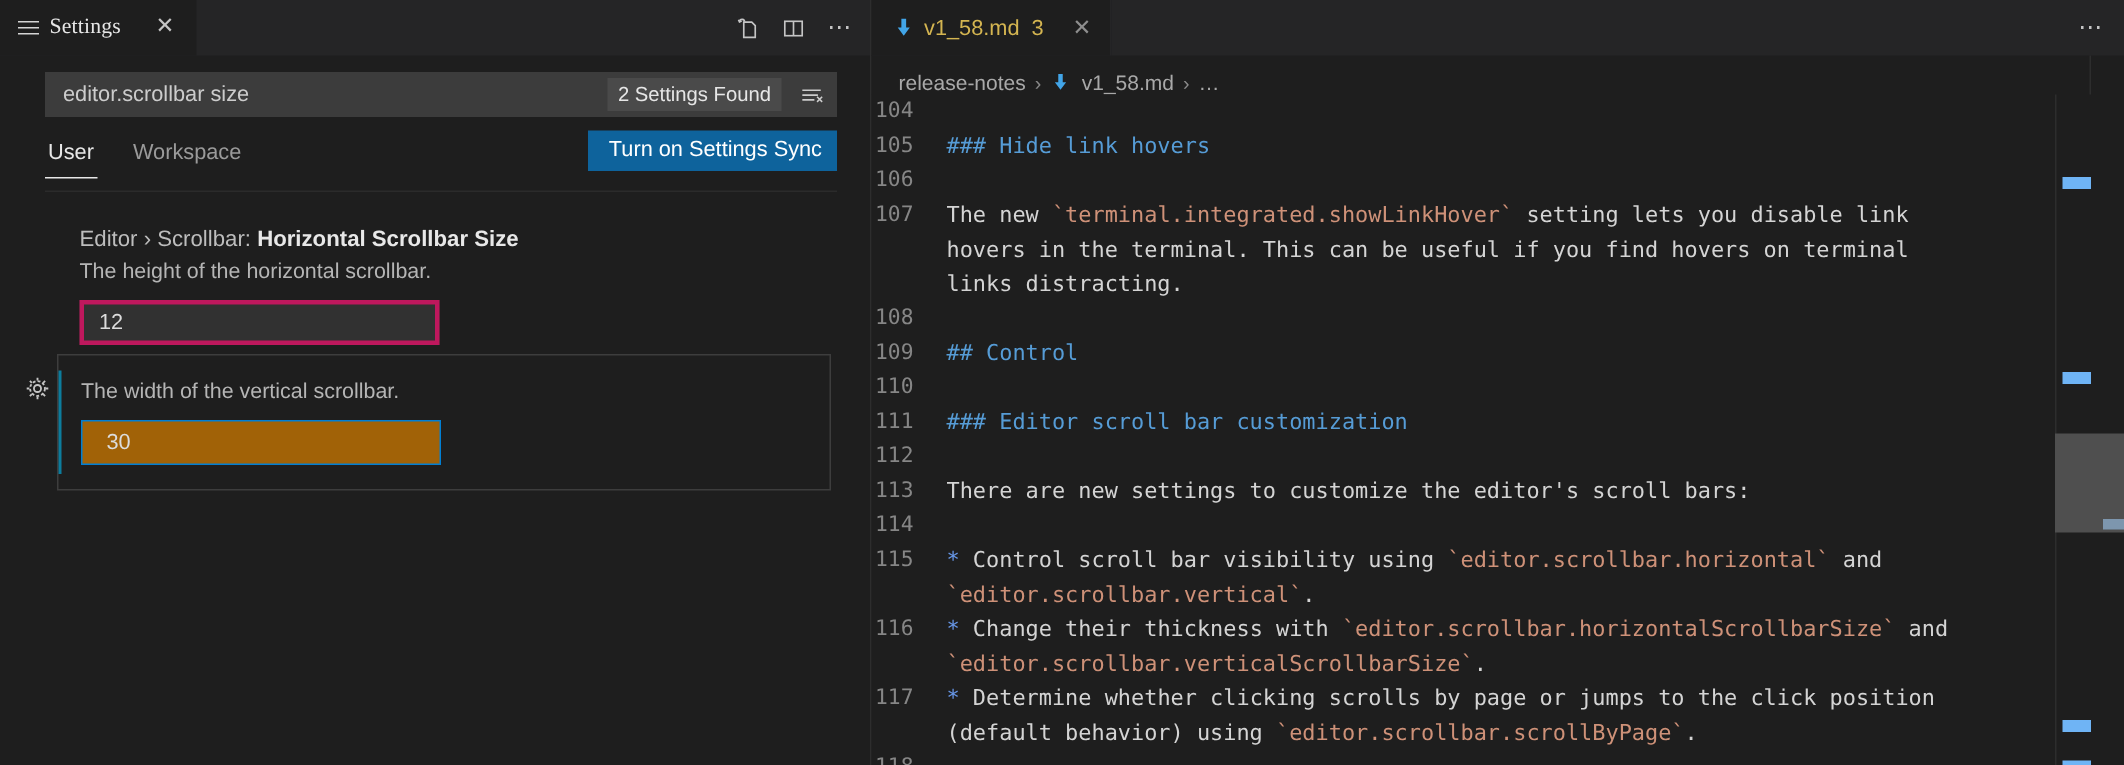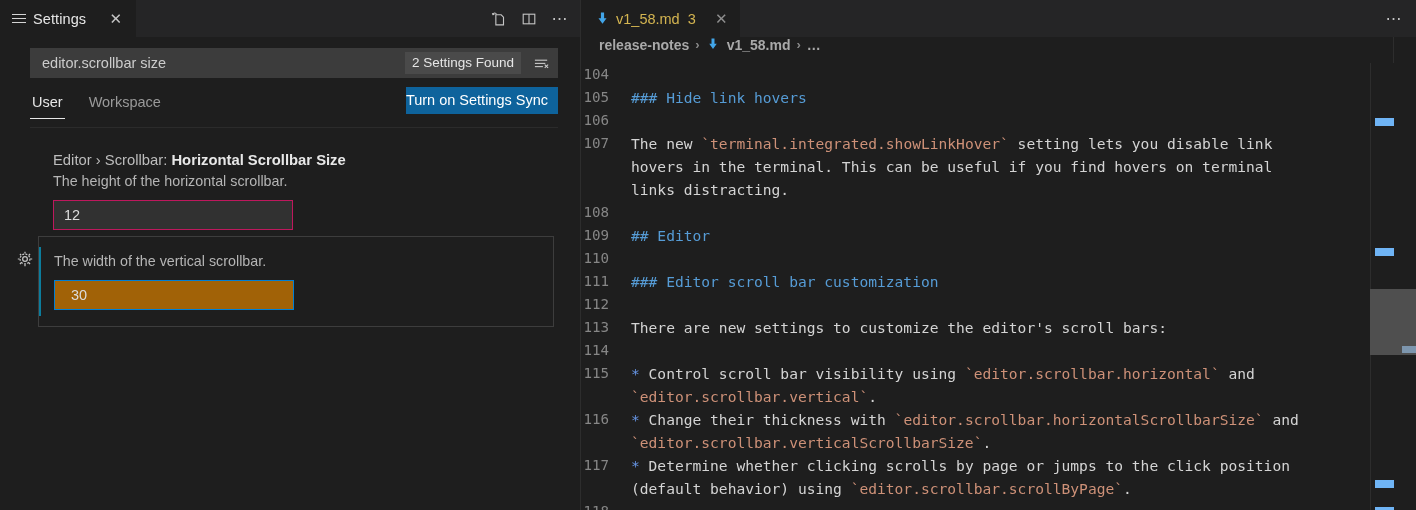--- a/index.html
+++ b/index.html
@@ -17,20 +17,21 @@
     width: 580px; height: 510px;
     background: #1e1e1e;
     flex: 0 0 580px;
   }
   .tabbar {
     position: relative;
     height: 37px;
     background: #252526;
     display: flex;
     align-items: stretch;
+    font-family: Liberation Serif, serif;
   }
   .tab {
     display: flex; align-items: center;
     gap: 7px;
     padding: 0 11px 0 12px;
     height: 37px;
     background: #1e1e1e;
     color: #e7e7e7;
     font-size: 14.5px;
     border-right: 1px solid #252526;
@@ -89,21 +90,21 @@
     margin-right: 22px; position: relative; white-space: nowrap;
   }
   .stab.active { color: #e7e7e7; }
   .stab.active::after {
     content: ""; position: absolute; left: 0; right: 0; bottom: 0;
     height: 1.5px; background: #e7e7e7;
   }
   .sync-btn {
     position: absolute; right: 0; top: -5px;
     background: #0e639c; color: #ffffff;
-    font-size: 14.5px; padding: 5px 10px 6px 0;
+    font-size: 14.5px; padding: 5px 10px 6px 14px;
     white-space: nowrap;
   }
 
   .settings-list { position: relative; margin-top: 18px; padding-left: 0; }
 
   .setting-item { position: relative; padding: 6px 22px 6px 53px; }
   .setting-item.focused {
     margin: 0 26px 0 38px; padding: 16px 10px 16px 15px;
     border: 1px solid #3d3d3d; background: #1e1e1e;
   }
@@ -116,21 +117,21 @@
     width: 18px; height: 18px; color: #c5c5c5;
   }
   .setting-title {
     font-size: 14.8px; color: #bdbdbd; margin-bottom: 5px; white-space: nowrap;
   }
   .setting-title b { color: #e8e8e8; font-weight: bold; }
   .setting-desc { font-size: 14.3px; color: #b5b5b5; margin-bottom: 11px; }
   .setting-input {
     height: 30px; width: 240px; background: #313131; color: #dcdcdc;
     font-size: 14.5px; display: flex; align-items: center; padding-left: 10px;
-    border: 1px solid #be185d;
+    border: 3px solid #be185d;
   }
   .setting-input.focus { border: 1px solid #007fd4; background: #a16207; padding-left: 16px; }
 
   
   .editor-pane {
     position: relative; flex: 1 1 auto; height: 510px;
     background: #1e1e1e; border-left: 1px solid #2d2d2d;
     overflow: hidden;
   }
   .etabbar {
@@ -153,24 +154,23 @@
     margin-left: 10px; width: 19px; height: 19px;
     display: flex; align-items: center; justify-content: center;
     color: #8e8e8e; font-size: 15px; line-height: 1;
   }
   .etabbar-actions {
     position: absolute; right: 8px; top: 0; height: 37px;
     display: flex; align-items: center;
   }
 
   .breadcrumbs {
-    height: 26px; display: flex; align-items: flex-start;
+    height: 26px; display: flex; align-items: flex-end;
     padding-left: 18px; gap: 6px; font-size: 14px; color: #a9a9a9;
     background: #1e1e1e;
-    font-weight: bold;
   }
   .bc-sep { color: #8a8a8a; font-size: 13px; }
   .bc-item { white-space: nowrap; }
 
   .code-area {
     position: relative; background: #1e1e1e; height: 447px;
     overflow: hidden;
     font-family: "DejaVu Sans Mono", monospace;
     font-size: 14.6px;
     line-height: 23px;
@@ -326,21 +326,21 @@
     </div>
 
     <div class="code-area" id="code-area">
         <div class="code-row"><div class="ln">104</div><div class="code-text"></div></div>
         <div class="code-row"><div class="ln">105</div><div class="code-text"><span class="c-head">### Hide link hovers</span></div></div>
         <div class="code-row"><div class="ln">106</div><div class="code-text"></div></div>
         <div class="code-row"><div class="ln">107</div><div class="code-text"><span>The new </span><span class="c-str">`terminal.integrated.showLinkHover`</span><span> setting lets you disable link</span></div></div>
         <div class="code-row"><div class="ln"></div><div class="code-text"><span>hovers in the terminal. This can be useful if you find hovers on terminal</span></div></div>
         <div class="code-row"><div class="ln"></div><div class="code-text"><span>links distracting.</span></div></div>
         <div class="code-row"><div class="ln">108</div><div class="code-text"></div></div>
-        <div class="code-row"><div class="ln">109</div><div class="code-text"><span class="c-head">## Editor</span></div></div>
+        <div class="code-row"><div class="ln">109</div><div class="code-text"><span class="c-head">## Control</span></div></div>
         <div class="code-row"><div class="ln">110</div><div class="code-text"></div></div>
         <div class="code-row"><div class="ln">111</div><div class="code-text"><span class="c-head">### Editor scroll bar customization</span></div></div>
         <div class="code-row"><div class="ln">112</div><div class="code-text"></div></div>
         <div class="code-row"><div class="ln">113</div><div class="code-text"><span>There are new settings to customize the editor's scroll bars:</span></div></div>
         <div class="code-row"><div class="ln">114</div><div class="code-text"></div></div>
         <div class="code-row"><div class="ln">115</div><div class="code-text"><span class="c-bullet">* </span><span>Control scroll bar visibility using </span><span class="c-str">`editor.scrollbar.horizontal`</span><span> and</span></div></div>
         <div class="code-row"><div class="ln"></div><div class="code-text"><span class="c-str">`editor.scrollbar.vertical`</span><span>.</span></div></div>
         <div class="code-row"><div class="ln">116</div><div class="code-text"><span class="c-bullet">* </span><span>Change their thickness with </span><span class="c-str">`editor.scrollbar.horizontalScrollbarSize`</span><span> and</span></div></div>
         <div class="code-row"><div class="ln"></div><div class="code-text"><span class="c-str">`editor.scrollbar.verticalScrollbarSize`</span><span>.</span></div></div>
         <div class="code-row"><div class="ln">117</div><div class="code-text"><span class="c-bullet">* </span><span>Determine whether clicking scrolls by page or jumps to the click position</span></div></div>

